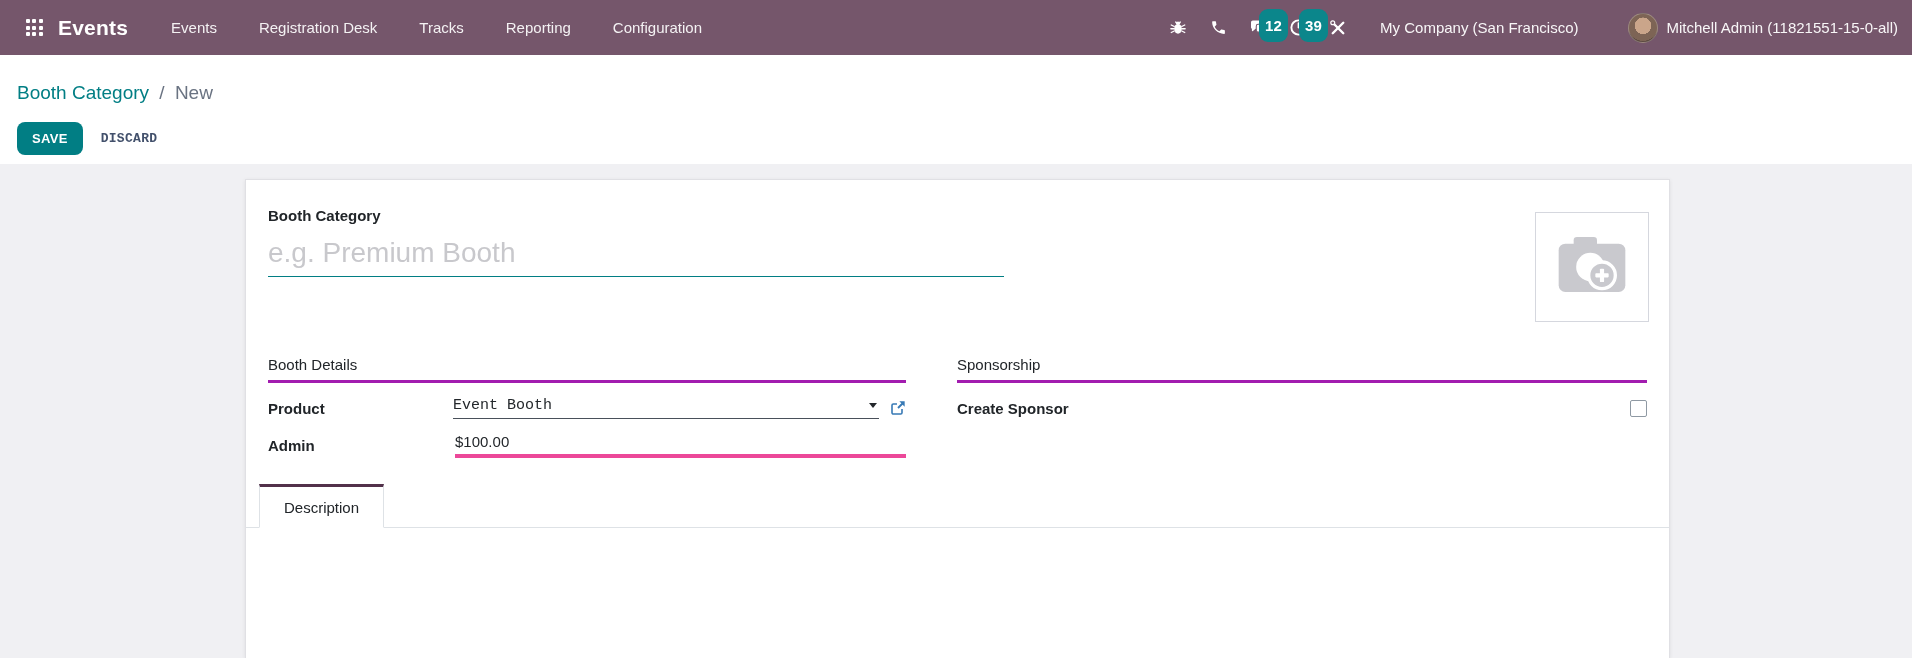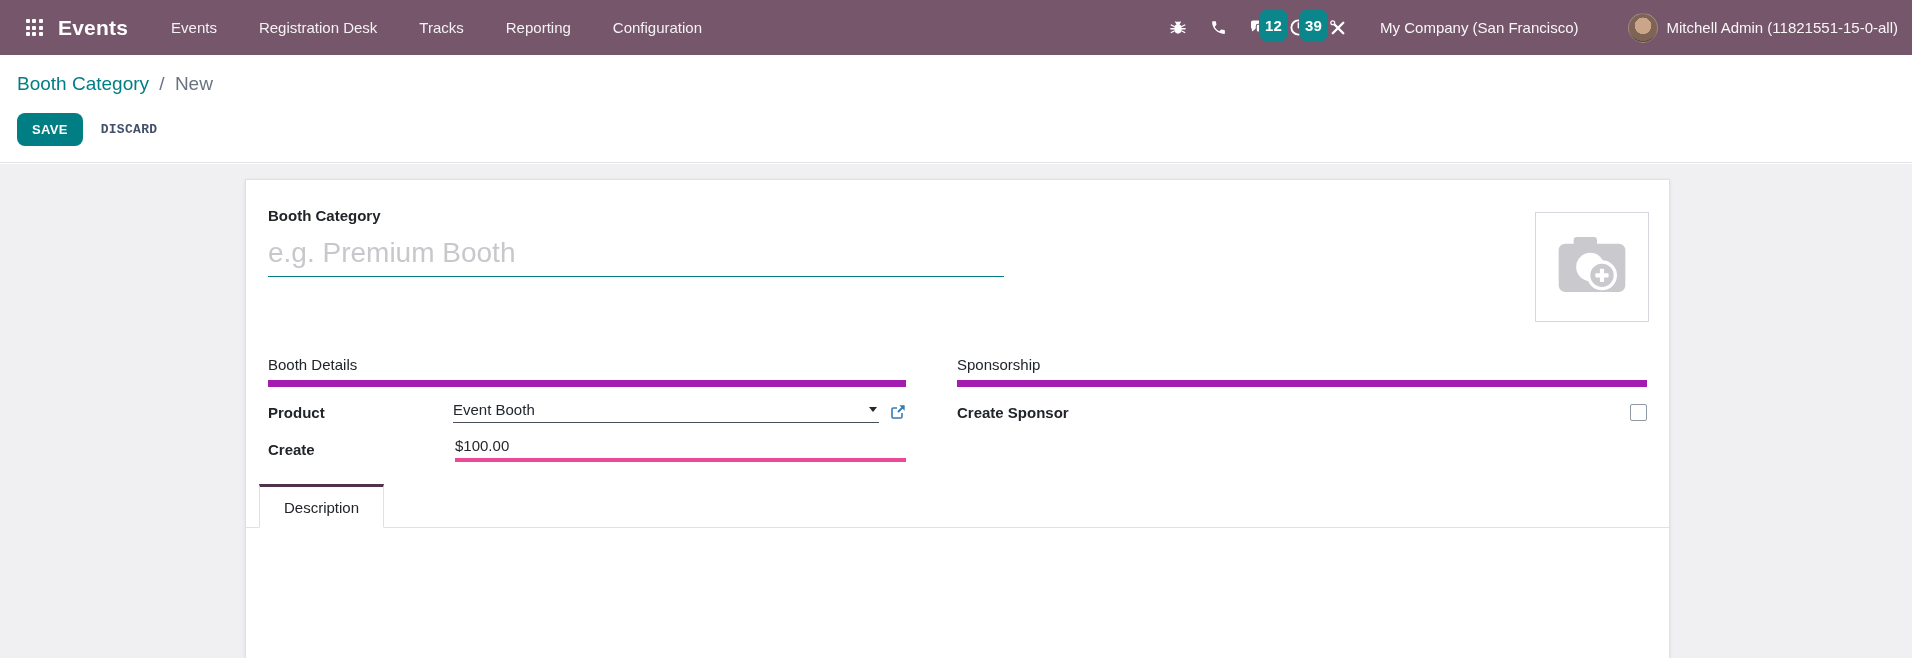--- a/index.html
+++ b/index.html
@@ -26,21 +26,21 @@
   .nav-ico svg{display:block;}
   .badge{position:absolute; top:9px; left:21px; background:var(--badge_bg); color:#fff;
     font-size:15px; line-height:11px; padding:11px 6px; border-radius:9px; font-weight:bold;}
   .company{font-size:15px; color:rgba(255,255,255,.95); padding:0 20px 0 22px; white-space:nowrap; cursor:pointer;}
   .avatar{width:30px; height:30px; border-radius:50%; margin:0 8px 0 30px; cursor:pointer;
     background:radial-gradient(circle at 50% 42%, #caa58a 0 38%, #7d6455 39% 70%, #5d4a41 71%);
     border:1px solid rgba(255,255,255,.25); flex:none;}
   .username{font-size:15px; color:rgba(255,255,255,.95); white-space:nowrap; cursor:pointer;}
 
   
-  .control-panel{position:absolute; left:0; top:55px; width:1912px; height:108px;
+  .control-panel{position:absolute; left:0; top:64px; width:1912px; height:108px;
     background:#fff; border-bottom:1px solid #e3e3e6;}
   .breadcrumb{position:absolute; left:17px; top:18px; font-size:19px;}
   .bc-link{color:var(--accent_teal); cursor:pointer;}
   .bc-sep{color:#6a7382; padding:0 5px;}
   .bc-current{color:#6a7382;}
   .btn-row{position:absolute; left:17px; top:58px; display:flex; align-items:center;}
   .btn-save{background:var(--accent_teal); color:#fff; border:none; font-weight:bold;
     font-size:13px; padding:9px 15px; border-radius:8px; cursor:pointer; font-family:inherit; letter-spacing:.3px;}
   .btn-discard{background:none; border:none; color:#42506b; font-weight:bold;
     font-size:13px; padding:9px 14px; margin-left:4px; cursor:pointer; font-family:Liberation Mono, monospace; letter-spacing:.3px;}
@@ -55,26 +55,26 @@
     border:none; outline:none; border-bottom:1px solid var(--accent_teal);
     font-size:28px; color:#555; font-family:inherit; background:transparent;}
   .title-input::placeholder{color:#c8c8cc; opacity:1;}
 
   .img-box{position:absolute; right:20px; top:32px; width:114px; height:110px;
     border:1px solid #d5d7de; background:#fff; display:flex; align-items:center; justify-content:center; cursor:pointer;}
 
   .groups{position:absolute; left:22px; top:176px; width:1380px; display:flex;}
   .group{width:638px;}
   .group.right{width:690px; margin-left:51px;}
-  .group-title{font-size:15px; color:#212529; padding-bottom:7px; border-bottom:7px solid #a21caf;}
+  .group-title{font-size:15px; color:#212529; padding-bottom:7px; border-bottom:3px solid #a21caf;}
   .field-row{display:flex; align-items:center; margin-top:13px; height:24px;justify-content:space-between;}
   .field-label{width:185px; flex:none; font-size:15px; font-weight:bold; color:#212529;}
   .group.right .field-label{width:190px;}
   .m2o{width:451px; display:flex; align-items:center; border-bottom:1px solid #49505a; padding-bottom:4px; cursor:pointer;}
-  .m2o-value{font-size:15px; color:#23272b; flex:1;}
+  .m2o-value{font-size:15px; color:#23272b; flex:1;font-family:Liberation Mono, monospace;}
   .caret{width:0; height:0; border-left:4.5px solid transparent; border-right:4.5px solid transparent;
     border-top:5.5px solid #23272b; margin-right:2px; cursor:pointer;}
   .ext-link{margin-left:11px; cursor:pointer; display:flex; align-items:center;}
   .price-input{width:451px; border:none; outline:none; border-bottom:4px solid #ec4899;
     font-size:15px; color:#23272b; font-family:inherit; padding-bottom:4px; background:transparent;}
   .checkbox{appearance:none; -webkit-appearance:none; width:17px; height:17px;
     border:1px solid #8f99a3; border-radius:2px; background:#fff; cursor:pointer; margin-top:1px;}
 
   .notebook{position:absolute; left:0; top:304px; width:100%;}
   .tab-strip{display:flex; border-bottom:1px solid #dee2e6; padding-left:13px; height:44px; align-items:flex-end;}
@@ -204,21 +204,21 @@
           </div>
           <span class="ext-link">
             <svg width="16" height="16" viewBox="0 0 24 24">
               <path fill="none" stroke="#3779B5" stroke-width="2.4" d="M18 13.5V19a2 2 0 0 1-2 2H5a2 2 0 0 1-2-2V8a2 2 0 0 1 2-2h5.5"></path>
               <path fill="#3779B5" d="M14 2h8v8l-3-3-6 6-2-2 6-6z"></path>
             </svg>
           </span>
         </div>
 
         <div class="field-row">
-          <span class="field-label">Create</span>
+          <span class="field-label">Admin</span>
           <input class="price-input" type="text" value="$100.00" style="">
         </div>
       </div>
 
       <div class="group right">
         <div class="group-title">Sponsorship</div>
 
         <div class="field-row">
           <span class="field-label">Create Sponsor</span>
           <input class="checkbox" type="checkbox" style="">

